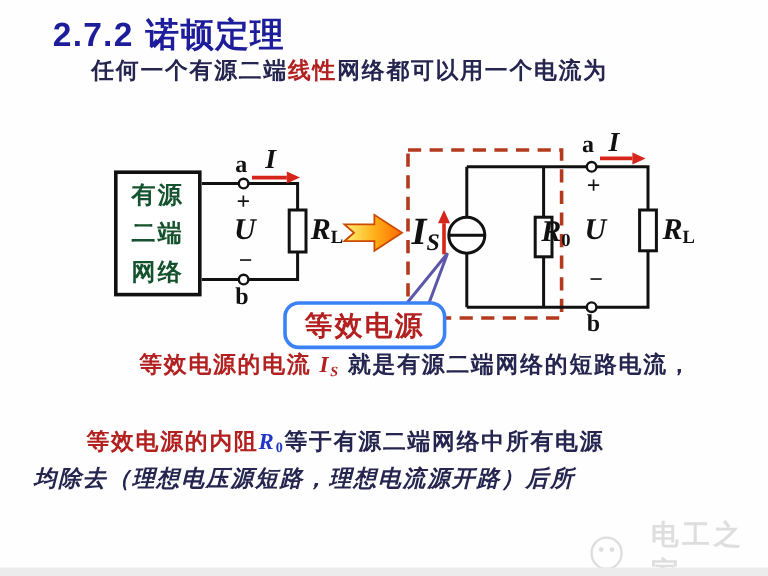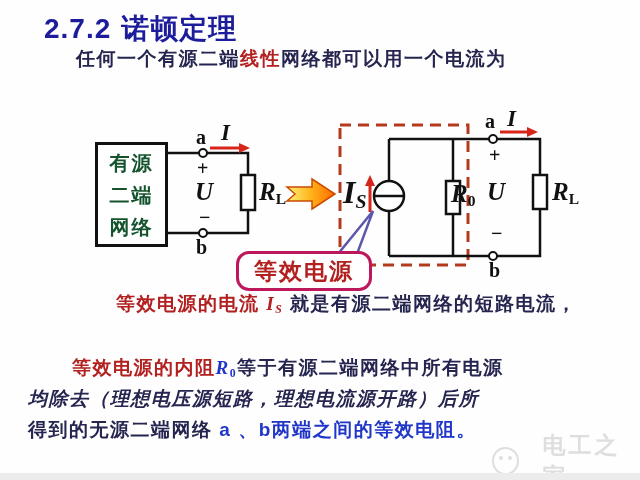--- a/index.html
+++ b/index.html
@@ -16,21 +16,21 @@
   
   .vser{font-family:"Liberation Serif","DejaVu Serif",serif;font-style:italic;font-weight:bold;}
   .sub{font-size:0.62em;vertical-align:-0.25em;font-family:"Liberation Serif","DejaVu Serif",serif;}
   .clabel{position:absolute;color:#111;font-family:"Liberation Serif","DejaVu Serif",serif;
           font-weight:bold;white-space:nowrap;}
   
   .srcbox{left:95px;top:142px;width:73px;height:105px;border:3px solid #111;background:#fff;
           display:flex;flex-direction:column;justify-content:center;align-items:center;box-sizing:border-box;}
   .srcbox div{color:#14532d;font-size:20px;font-weight:bold;line-height:32px;letter-spacing:2px;}
   
-  .callout{left:236px;top:251px;width:136px;height:40px;border:3px solid #be185d;border-radius:13px;
+  .callout{left:236px;top:251px;width:136px;height:40px;border:3px solid #3b82f6;border-radius:13px;
            background:#fff;box-sizing:border-box;display:flex;align-items:center;justify-content:center;}
   .callout span{color:#b22020;font-size:23px;font-weight:bold;letter-spacing:2px;}
   
   .wm{left:492px;top:430px;display:flex;align-items:center;gap:24px;opacity:0.85;}
   .wm .logo{width:24px;height:24px;border:2px solid #d9d9d9;border-radius:50%;position:relative;}
   .wm .logo::after{content:"";position:absolute;left:5px;top:7px;width:4px;height:4px;border-radius:50%;
                    background:#d9d9d9;box-shadow:9px 0 0 #d9d9d9;}
   .wm .txt{color:#d9d9d9;font-size:23px;font-weight:bold;letter-spacing:3px;}
   .bottombar{left:0;top:473px;width:640px;height:7px;background:#ececec;}
   svg{position:absolute;left:0;top:0;}
@@ -135,23 +135,20 @@
   </div>
 
   <div class="line" style="left:72px;top:291px;margin-left:44px;">
     <span class="red">等效电源的电流 </span><span class="red vser">I</span><span class="red sub" style="font-style:italic;">S</span><span> 就是有源二端网络的短路电流，</span>
   </div>
 
   <div class="line" style="left:72px;top:355px;">
     <span class="red">等效电源的内阻</span><span class="blue vser">R</span><span class="blue sub">0</span><span>等于有源二端网络中所有电源</span>
   </div>
   <div class="line" style="left:28px;top:386px;font-style:italic;">均除去（理想电压源短路，理想电流源开路）后所</div>
-  <div class="line" style="left:28px;top:417px;">
-    <span>得到的无源二端网络 </span><span class="blue">a 、b两端之间的等效电阻。</span>
-  </div>
 
   <div class="abs wm">
     <div class="logo"></div>
     <div class="txt">电工之家</div>
   </div>
 
   <div class="abs bottombar"></div>
 </div>
 
 </body></html>

